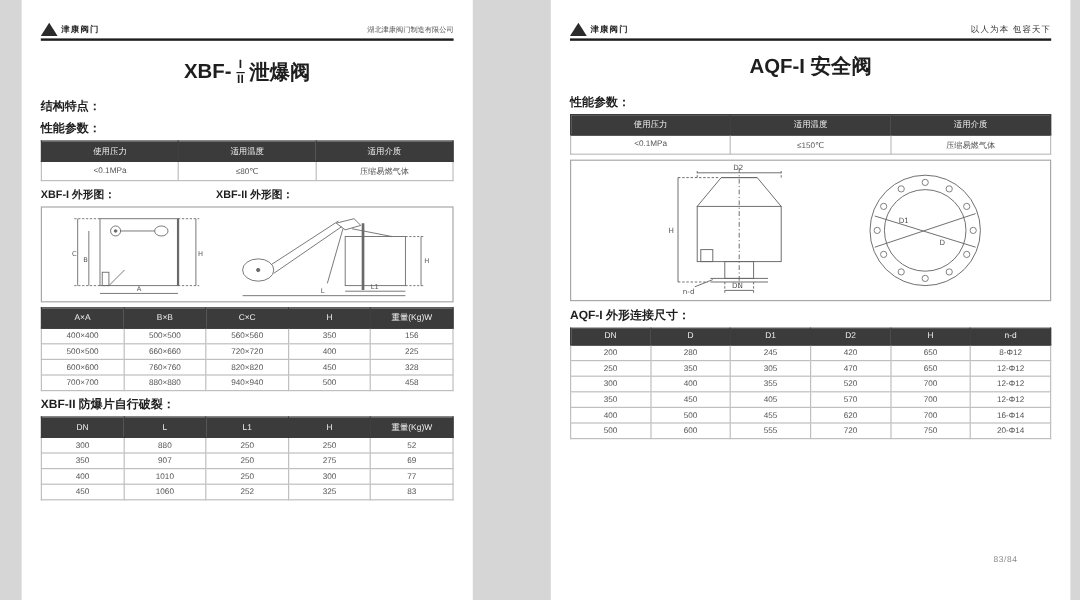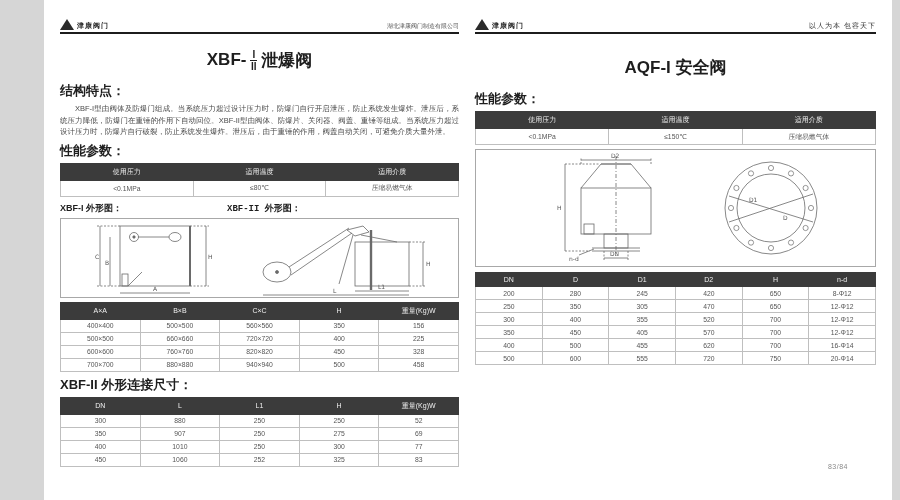--- a/index.html
+++ b/index.html
@@ -3,53 +3,53 @@
 <meta charset="utf-8">
 <style>
   * { margin:0; padding:0; box-sizing:border-box; }
   html,body { width:900px; height:500px; }
   body {
     background:#d6d6d6;
     font-family:"Liberation Sans","DejaVu Sans",sans-serif;
     position:relative; overflow:hidden; color:#444;
   }
   .page { position:absolute; top:0; height:500px; background:#ffffff; }
-  .page-left  { left:44px;  width:431px; }
+  .page-left  { left:18px;  width:376px; }
   .page-right { left:459px; width:433px; }
   .page-inner { padding:10px 16px 0 16px; height:100%; position:relative; }
 
   
   .hdr { display:flex; justify-content:space-between; align-items:flex-end; height:20px; }
   .logo { display:flex; align-items:flex-end; gap:3px; }
   .logo-tri { width:0; height:0; border-left:7px solid transparent; border-right:7px solid transparent; border-bottom:11px solid #2b2b2b; }
   .logo-txt { font-size:7px; font-weight:bold; color:#222; line-height:1.1; letter-spacing:1px; }
   .hdr-right { font-size:6px; color:#555; text-align:right; line-height:1.2; }
   .hdr-right.slogan { font-size:7px; color:#333; letter-spacing:1px; }
   .hdr-rule { border-bottom:2px solid #1c1c1c; margin-top:2px; }
 
   
   .title-row { display:flex; justify-content:center; align-items:center; gap:2px;
                font-size:17px; font-weight:bold; color:#1e1e1e; margin:12px 0 8px 0; height:28px; }
   .frac { display:inline-flex; flex-direction:column; align-items:center; font-size:10px; line-height:1.1; margin:0 2px; }
   .frac-top { border-bottom:1px solid #1e1e1e; padding:0 2px; }
-  .title-plain { text-align:center; font-size:17px; font-weight:bold; color:#1e1e1e; margin:20px 0 8px 0; height:28px; line-height:28px; }
+  .title-plain { text-align:center; font-size:17px; font-weight:bold; color:#1e1e1e; margin:8px 0 8px 0; height:28px; line-height:28px; }
 
   
   .para { font-size:7.5px; line-height:1.55; color:#4a4a4a; text-indent:2em; text-align:justify; margin-bottom:2px; }
-  .sec-head { font-size:13px; font-weight:bold; color:#1e1e1e; margin:4px 0 3px 0; }
+  .sec-head { font-size:10px; font-weight:bold; color:#1e1e1e; margin:4px 0 3px 0; }
 
   
   table { width:100%; border-collapse:collapse; table-layout:fixed; }
   th { background:#3b3b3b; color:#f0f0f0; font-weight:normal; font-size:7px; padding:3px 0; border:1px solid #3b3b3b; }
   td { font-size:6.8px; color:#555; text-align:center; padding:2.5px 0; border:1px solid #bfbfbf; }
   .tbl-wrap { margin-bottom:4px; }
 
   
   .drawing-labels { display:flex; font-size:9px; font-weight:bold; color:#1e1e1e; margin:5px 0 3px 0;text-align:center; }
-  .drawing-labels .second { margin-left:105px;font-family:Liberation Mono, monospace; }
+  .drawing-labels .second { margin-left:84px; }
   .drawing-box { border:1px solid #a8a8a8; display:flex; align-items:center; justify-content:space-around; background:#fff; }
   .drawing-box.xbf { height:80px; margin-bottom:4px; }
   .drawing-box.aqf { height:118px; margin-bottom:5px; }
   svg { display:block; }
   .dim-text { font-size:6px; fill:#555; font-family:"DejaVu Sans",sans-serif; }
 
   .page-num { position:absolute; right:44px; bottom:30px; font-size:7px; color:#8a8a8a; letter-spacing:0.5px; }
 </style>
 </head>
 <body>
@@ -68,21 +68,20 @@
     <div class="title-row">
       <span>XBF-</span>
       <span class="frac">
         <span class="frac-top">I</span>
         <span>II</span>
       </span>
       <span>泄爆阀</span>
     </div>
 
     <div class="sec-head">结构特点：</div>
-    <p class="para">XBF-I型由阀体及防爆门组成。当系统压力超过设计压力时，防爆门自行开启泄压，防止系统发生爆炸。泄压后，系统压力降低，防爆门在重锤的作用下自动回位。XBF-II型由阀体、防爆片、关闭器、阀盖、重锤等组成。当系统压力超过设计压力时，防爆片自行破裂，防止系统发生爆炸。泄压后，由于重锤的作用，阀盖自动关闭，可避免介质大量外泄。</p>
 
     <div class="sec-head">性能参数：</div>
     <div class="tbl-wrap">
       <table>
           <thead>
             <tr>
               <th>使用压力</th>
               <th>适用温度</th>
               <th>适用介质</th>
             </tr>
@@ -189,21 +188,21 @@
               <td>700×700</td>
               <td>880×880</td>
               <td>940×940</td>
               <td>500</td>
               <td>458</td>
             </tr>
           </tbody>
         </table>
     </div>
 
-    <div class="sec-head">XBF-II 外形连接尺寸：</div>
+    <div class="sec-head">XBF-II 防爆片自行破裂：</div>
     <div class="tbl-wrap">
       <table>
           <thead>
             <tr>
               <th>DN</th>
               <th>L</th>
               <th>L1</th>
               <th>H</th>
               <th>重量(Kg)W</th>
             </tr>
@@ -321,20 +320,21 @@
         </g>
         <text class="dim-text" x="130" y="6">D2</text>
         <text class="dim-text" x="76" y="58">H</text>
         <text class="dim-text" x="129" y="104">DN</text>
         <text class="dim-text" x="88" y="109">n-d</text>
         <text class="dim-text" x="268" y="50">D1</text>
         <text class="dim-text" x="302" y="68">D</text>
       </svg>
     </div>
 
+    <div class="sec-head">AQF-I 外形连接尺寸：</div>
     <div class="tbl-wrap">
       <table>
           <thead>
             <tr>
               <th>DN</th>
               <th>D</th>
               <th>D1</th>
               <th>D2</th>
               <th>H</th>
               <th>n-d</th>

